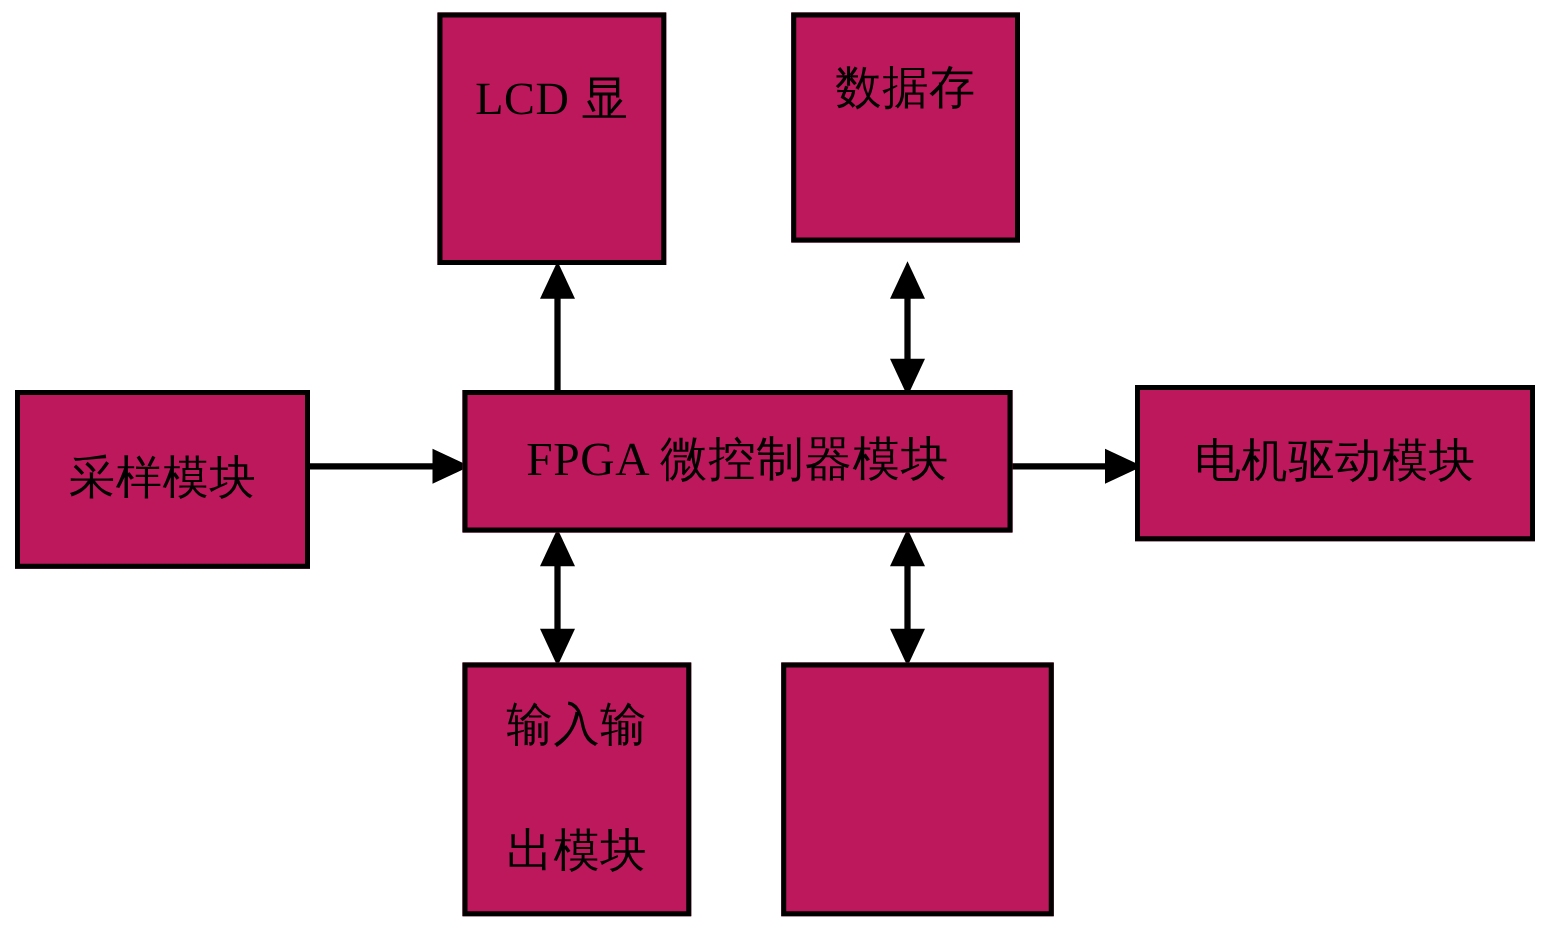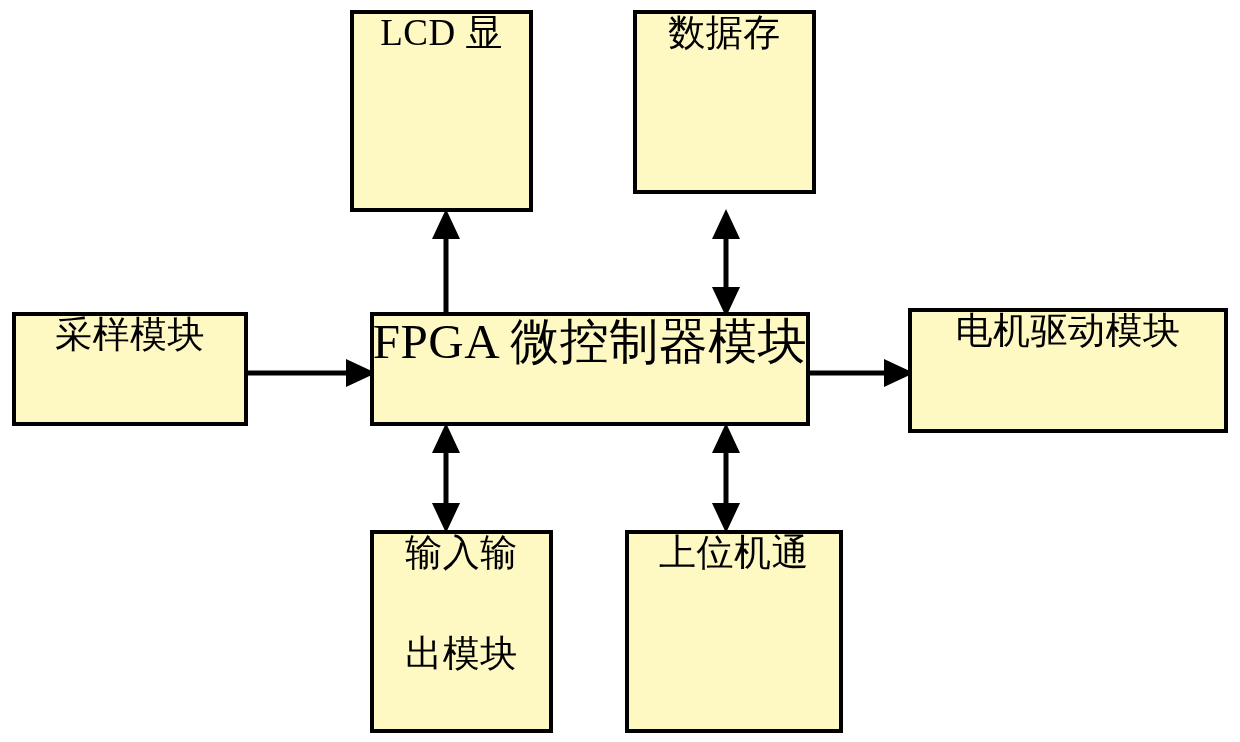--- a/index.html
+++ b/index.html
@@ -12,42 +12,42 @@
     position: relative;
     width: 1240px;
     height: 742px;
     background: #ffffff;
     overflow: hidden;
     font-family: "Liberation Serif", "DejaVu Serif", serif;
   }
   .block {
     position: absolute;
     box-sizing: border-box;
-    background: #fef9c3;
+    background: #be185d;
     border: 4px solid #000000;
     display: flex;
     flex-direction: column;
     align-items: center;
-    justify-content: flex-start;
+    justify-content: center;
     color: #000000;
     text-align: center;
     line-height: 1.05;
     z-index: 3;
   }
   .block .line {
     display: block;
     white-space: nowrap;
     letter-spacing: 0.5px;
   }
   
   .tall .line { font-size: 37px; }
   .tall .line.l1 { margin-bottom: 62px; }
   
   .wide .line { font-size: 37px; }
-  .center-block .line { font-size: 49px; }
+  .center-block .line { font-size: 38px; }
 
   
   .conn {
     position: absolute;
     z-index: 1;
   }
   .conn svg { display: block; overflow: visible; }
 </style>
 </head>
 <body>
@@ -100,34 +100,33 @@
   </div>
 
   <div class="block tall" style="left:350px; top:10px; width:183px; height:202px;">
     <span class="line l1">LCD 显</span>
   </div>
 
   <div class="block tall" style="left:633px; top:10px; width:183px; height:184px;">
     <span class="line l1">数据存</span>
   </div>
 
-  <div class="block wide" style="left:12px; top:312px; width:236px; height:114px;">
+  <div class="block wide" style="left:12px; top:312px; width:236px; height:143px;">
     <span class="line">采样模块</span>
   </div>
 
   <div class="block center-block" style="left:370px; top:312px; width:440px; height:114px;">
     <span class="line">FPGA 微控制器模块</span>
   </div>
 
   <div class="block wide" style="left:908px; top:308px; width:320px; height:125px;">
     <span class="line">电机驱动模块</span>
   </div>
 
   <div class="block tall" style="left:370px; top:530px; width:183px; height:203px;">
     <span class="line l1">输入输</span>
     <span class="line l2">出模块</span>
   </div>
 
   <div class="block tall" style="left:625px; top:530px; width:218px; height:203px;">
-    <span class="line l1">上位机通</span>
   </div>
 
 </div>
 
 </body></html>

